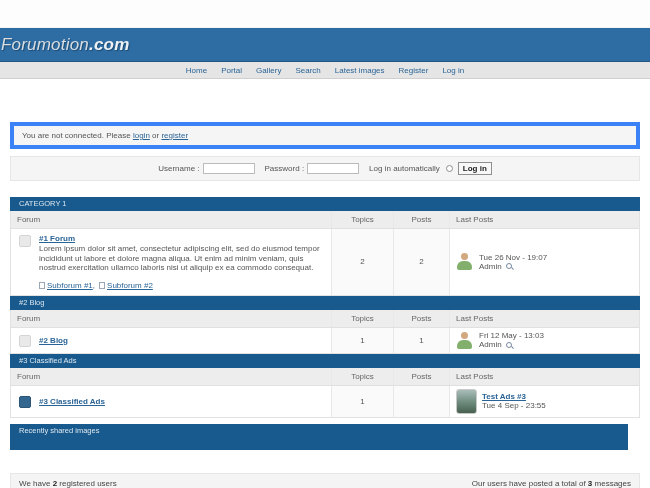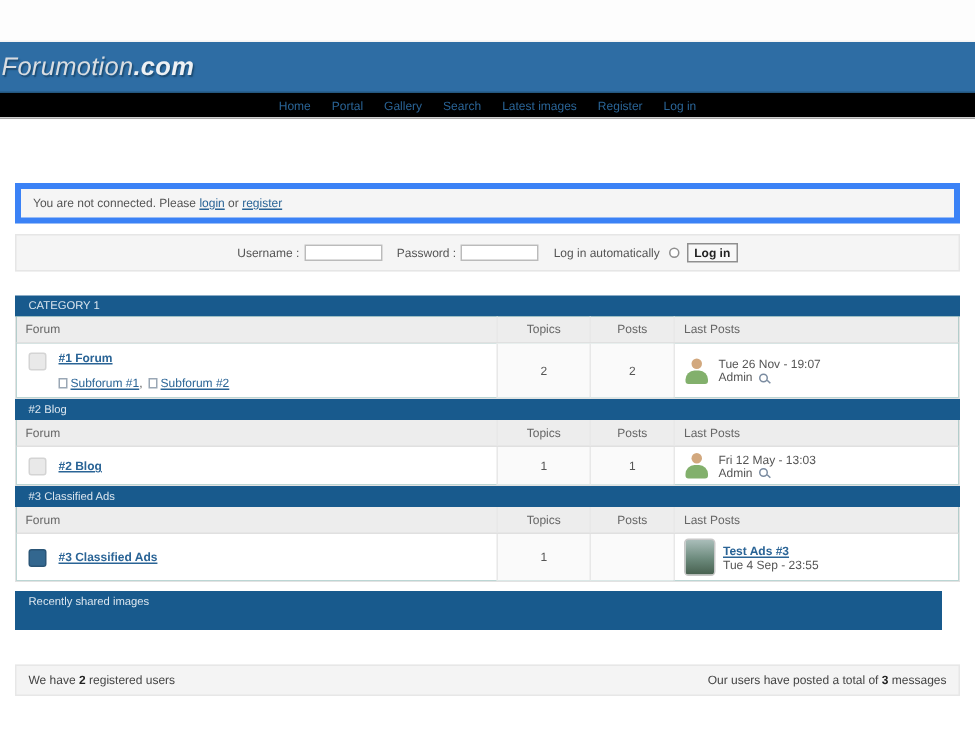--- a/index.html
+++ b/index.html
@@ -6,21 +6,21 @@
   html,body { background:#fff; }
   body { font-family:"Liberation Sans", sans-serif; font-size:8px; color:#444; }
   .page { width:650px; height:488px; overflow:hidden; background:#fff; position:relative; }
 
   .top-strip { height:28px; background:#fdfdfd; border-bottom:1px solid #f4f4f4; }
 
   .site-header { height:34px; background:#2e6da4; border-bottom:1px solid #24577f; display:flex; align-items:center; padding-left:1px; }
   .site-title { font-style:italic; font-size:17px; color:#d9dde1; text-shadow:1px 1px 1px #1c4a70; letter-spacing:0.2px; }
   .site-title .t-bold { font-weight:bold; color:#eef1f4; }
 
-  .navbar { height:17px; background:#000000; border-bottom:1px solid #cfcfcf; display:flex; align-items:center; justify-content:center; }
+  .navbar { height:17px; background:#e5e5e5; border-bottom:1px solid #cfcfcf; display:flex; align-items:center; justify-content:center; }
   .navbar a { color:#2a6496; text-decoration:none; margin:0 7px; font-size:8px; cursor:pointer; }
 
   .notice-box { margin:43px 10px 0 10px; background:#f5f5f5; border:4px solid #3b82f6; padding:5px 8px; color:#555; }
   .notice-box a { color:#2a6496; text-decoration:underline; }
 
   .login-box { margin:7px 10px 0 10px; background:#f5f5f5; border:1px solid #e6e6e6; padding:5px 8px; display:flex; align-items:center; justify-content:center; color:#555; }
   .login-box label { margin-right:3px; }
   .login-box input { width:52px; height:11px; border:1px solid #bbb; background:#fff; margin-right:10px; font-size:8px; padding:0 2px; }
   .checkbox { display:inline-block; width:7px; height:7px; border:1px solid #8f8f8f; background:#fff; border-radius:50%; margin:0 5px 0 3px; }
   .login-btn { font-size:8px; font-weight:bold; color:#222; background:#f8f8f8; border:1px solid #8f8f8f; padding:1px 4px; cursor:pointer; }
@@ -116,20 +116,21 @@
       <div class="col-forum">Forum</div>
       <div class="col-topics">Topics</div>
       <div class="col-posts">Posts</div>
       <div class="col-last">Last Posts</div>
     </div>
     <div class="trow">
       <div class="col-forum cell-forum">
         <span class="forum-icon"></span>
         <div>
           <a class="forum-title">#1 Forum</a>
+          <div class="forum-desc">Lorem ipsum dolor sit amet, consectetur adipiscing elit, sed do eiusmod tempor incididunt ut labore et dolore magna aliqua. Ut enim ad minim veniam, quis nostrud exercitation ullamco laboris nisi ut aliquip ex ea commodo consequat.</div>
           <div class="subforums">
             <span class="sf-icon"></span>
             <a>Subforum #1</a>
             <span class="sf-sep">,</span>
             <span class="sf-icon"></span>
             <a>Subforum #2</a>
           </div>
         </div>
       </div>
       <div class="col-topics cell-num">2</div>

